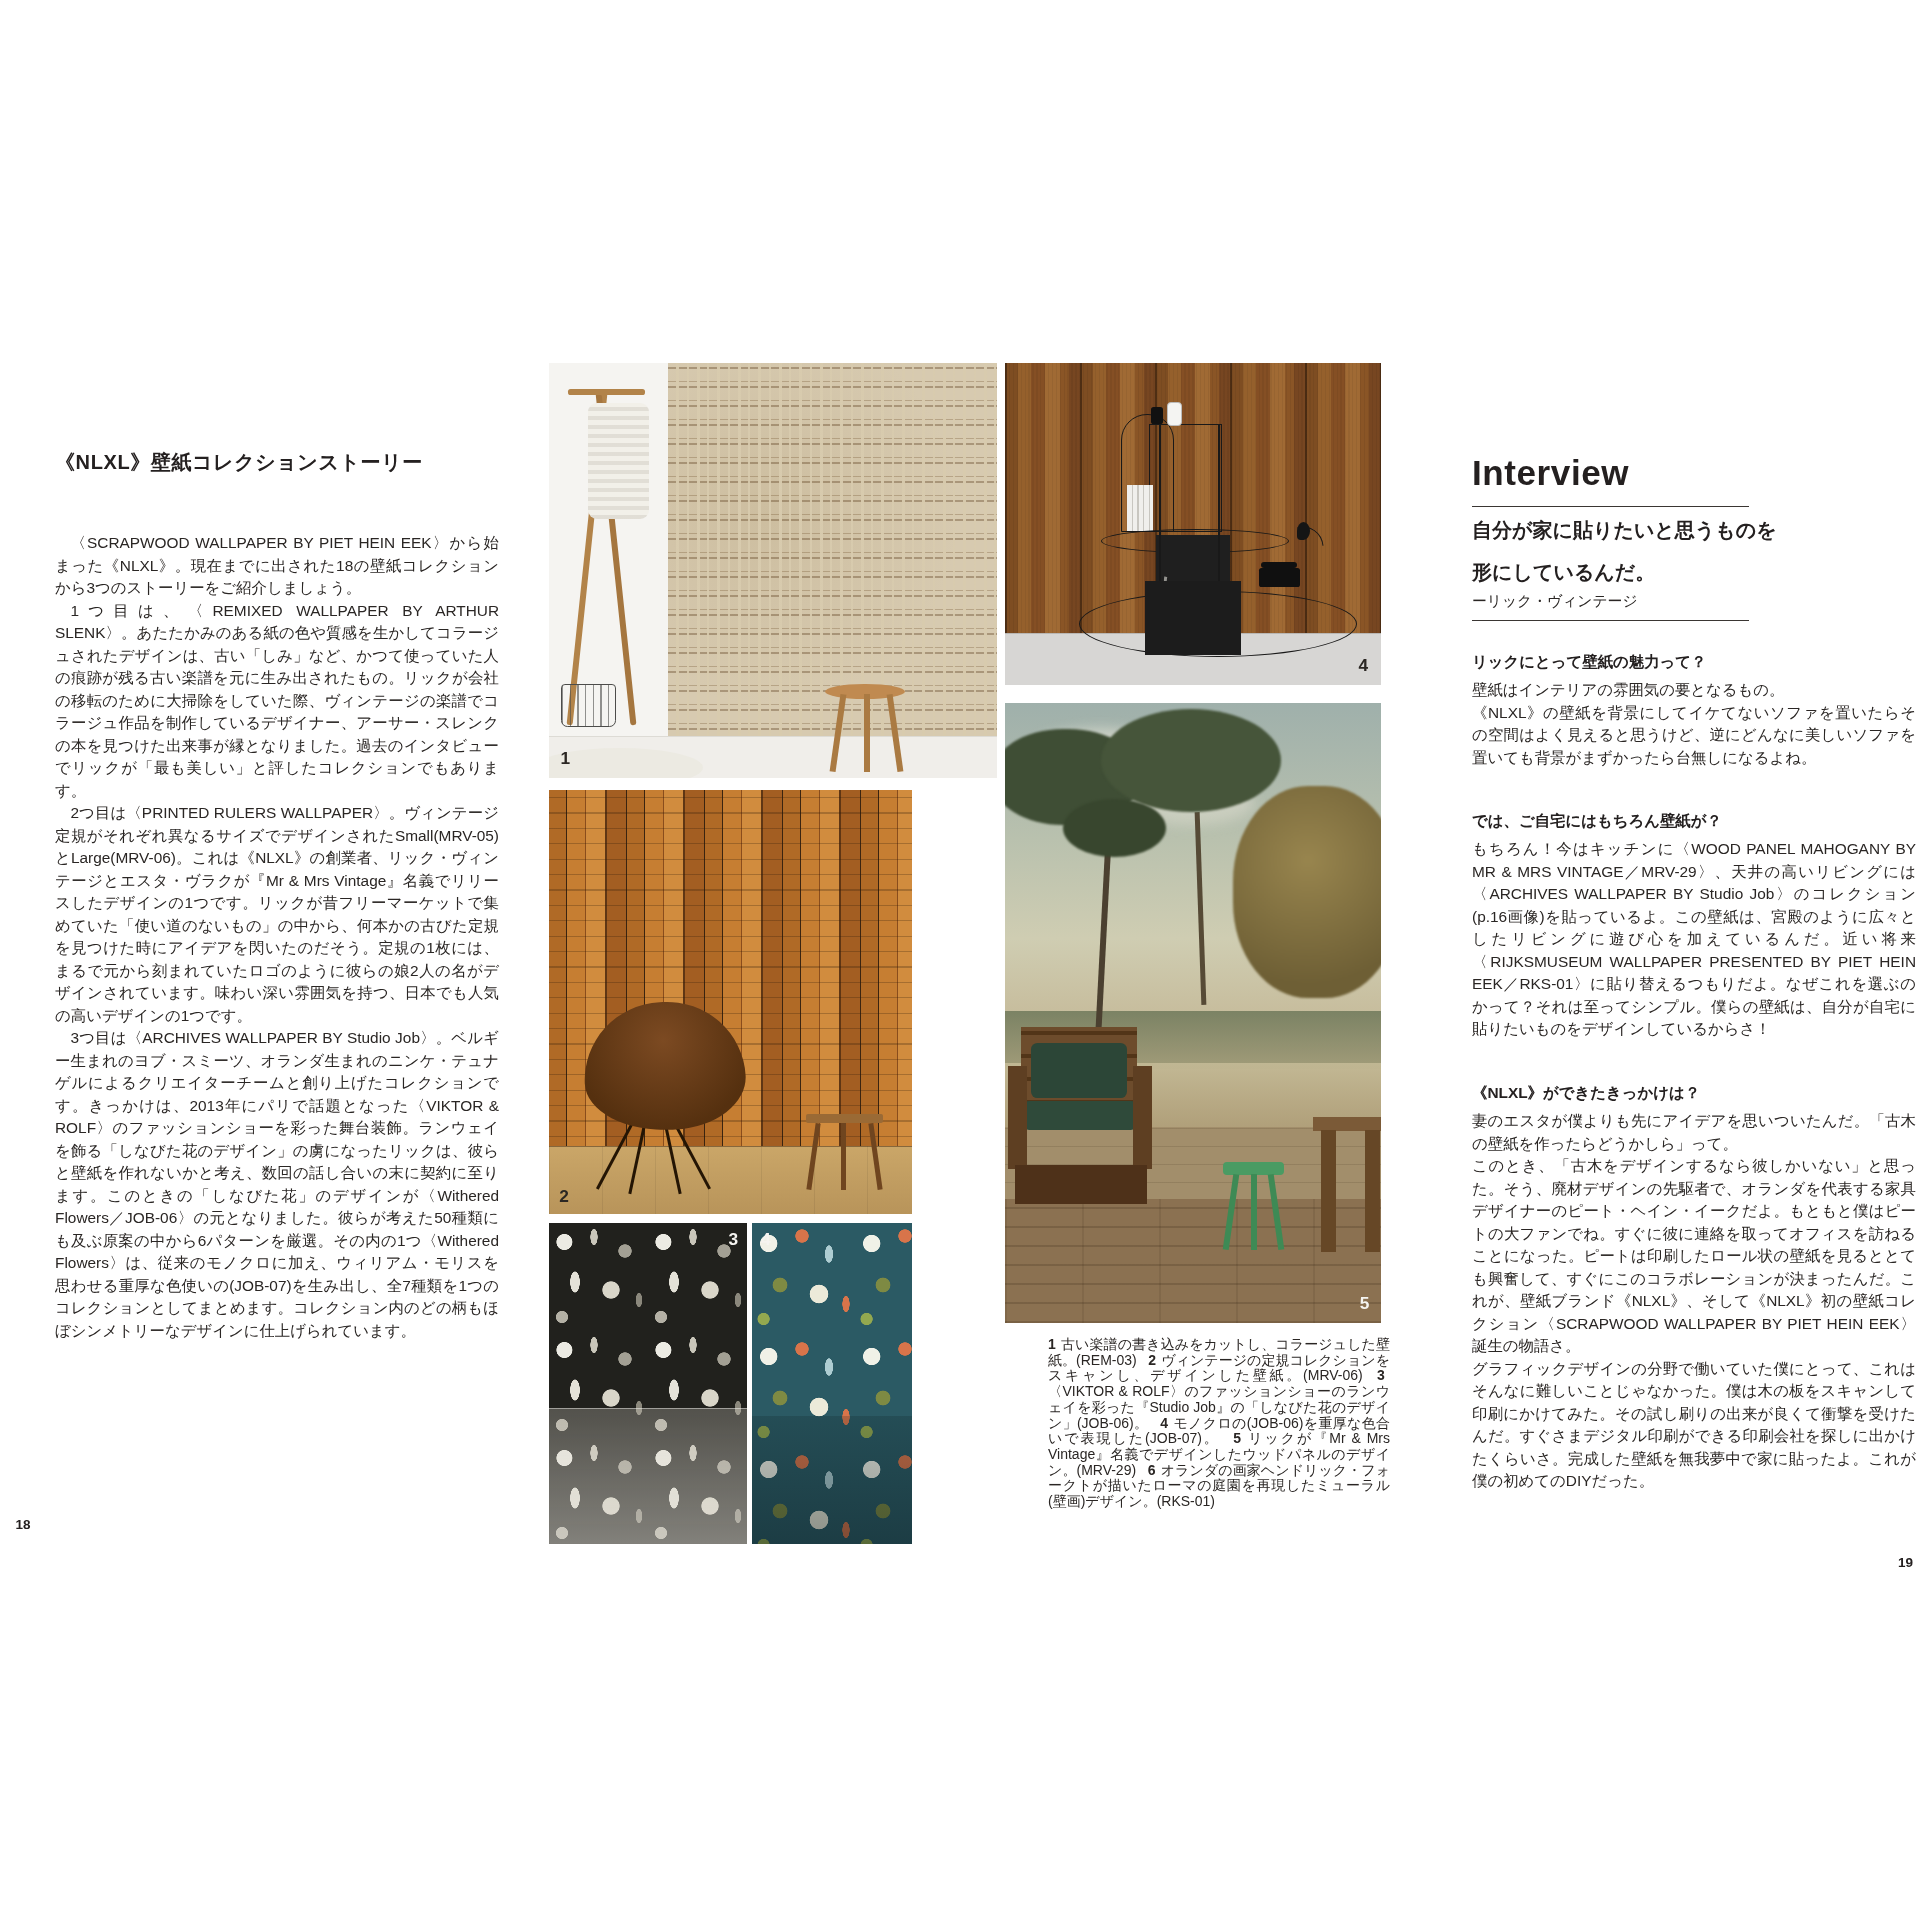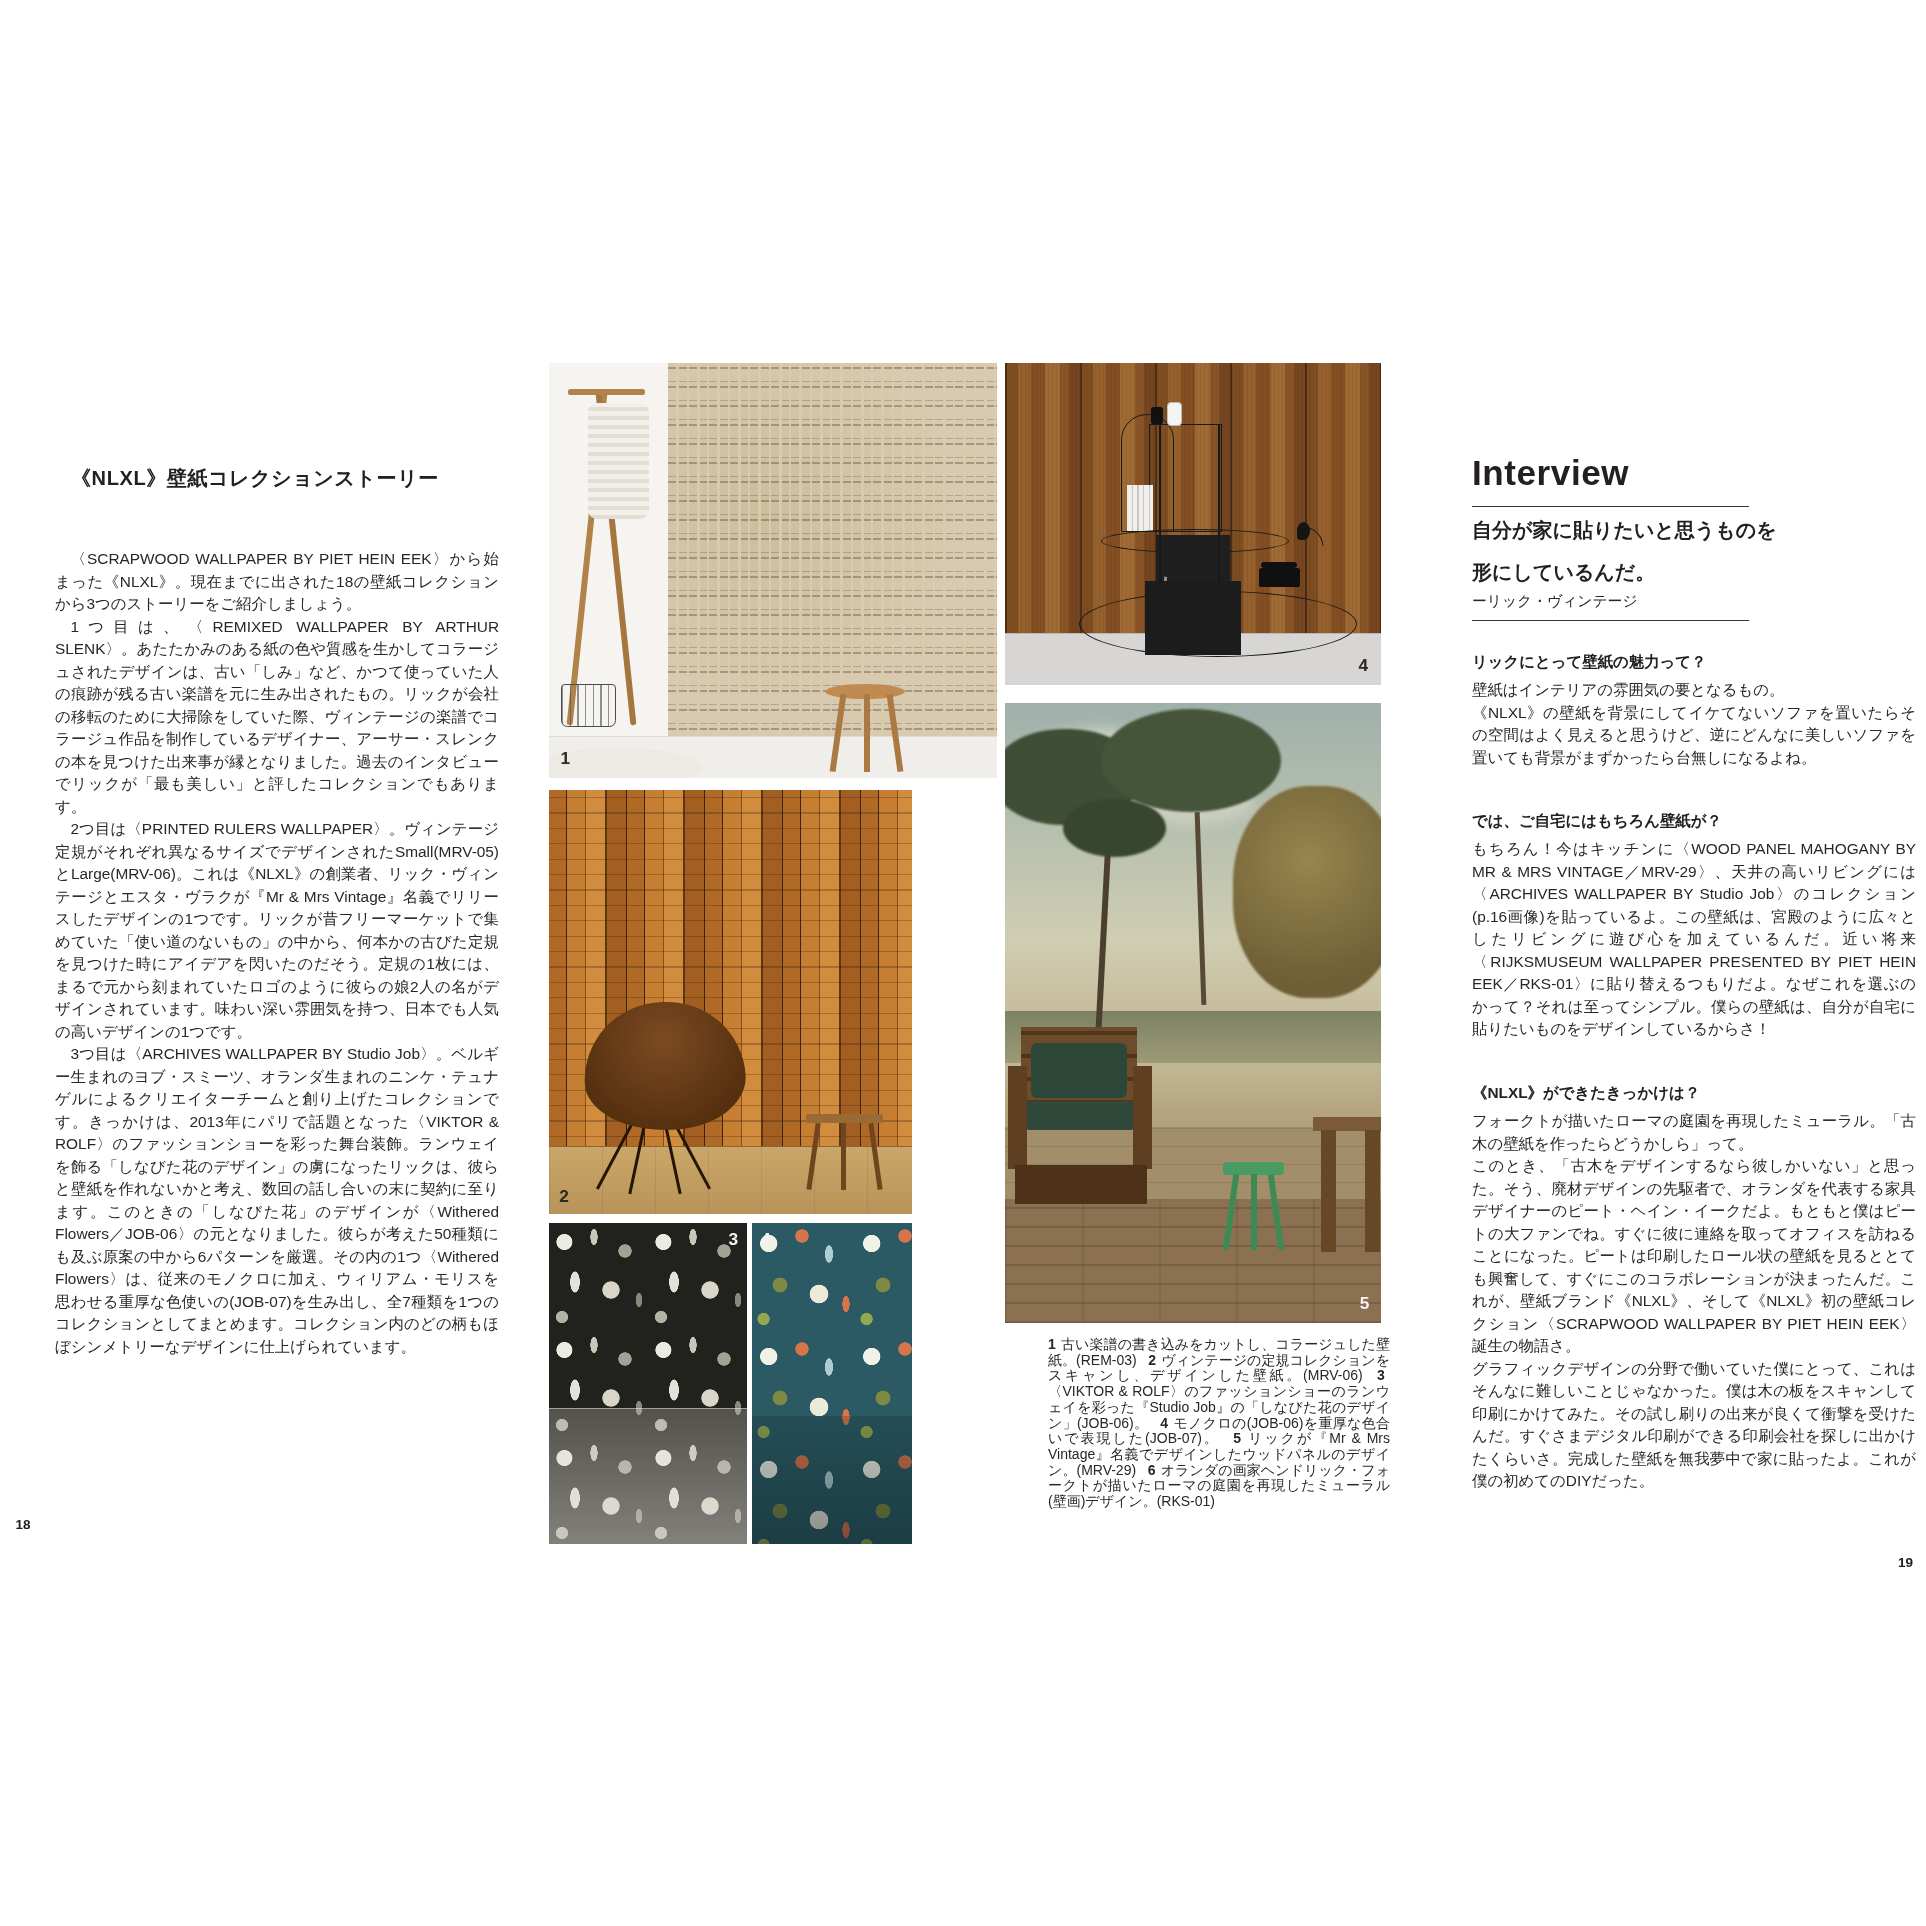--- a/index.html
+++ b/index.html
@@ -1,21 +1,21 @@
 <!DOCTYPE html>
 <html style="font-size:10.3px"><head>
 <meta charset="utf-8">
 <style>
   html,body{margin:0;padding:0;background:#ffffff;}
   body{width:1926px;height:1926px;position:relative;font-family:"Liberation Sans","DejaVu Sans",sans-serif;color:#262321;}
   .spread{position:absolute;inset:0;background:#ffffff;overflow:hidden;}
 
   
   .left-article{position:absolute;left:55px;top:449px;width:444px;}
-  .left-article h1{font-size:20px;font-weight:700;margin:16px;letter-spacing:0.6px;color:#242020;}
+  .left-article h1{font-size:20px;font-weight:700;margin:0;letter-spacing:0.6px;color:#242020;}
   .left-body{margin-top:56px;}
   .left-body p{font-size:15.4px;line-height:22.5px;margin:0;text-indent:1em;text-align:justify;color:#2a2624;}
 
   
   .interview{position:absolute;left:1472px;top:453px;width:444px;}
   .interview h2{font-size:35px;font-weight:700;margin:0;letter-spacing:0.6px;color:#242020;}
   .rule{border:0;border-top:1.9px solid #3a3633;width:277px;margin:13px 0 0 0;}
   .pull{font-size:20px;font-weight:700;line-height:26px;margin:10.3px 0 0 0;color:#242020;}
   .attr{font-size:14.8px;margin:6.4px 0 0 0;color:#2a2624;}
   .rule2{margin-top:9px;}
@@ -307,21 +307,21 @@
         <h3>リックにとって壁紙の魅力って？</h3>
         <p>壁紙はインテリアの雰囲気の要となるもの。</p>
         <p>《NLXL》の壁紙を背景にしてイケてないソファを置いたらその空間はよく見えると思うけど、逆にどんなに美しいソファを置いても背景がまずかったら台無しになるよね。</p>
       </div>
       <div class="qa-block">
         <h3>では、ご自宅にはもちろん壁紙が？</h3>
         <p>もちろん！今はキッチンに〈WOOD PANEL MAHOGANY BY MR &amp; MRS VINTAGE／MRV-29〉、天井の高いリビングには〈ARCHIVES WALLPAPER BY Studio Job〉のコレクション(p.16画像)を貼っているよ。この壁紙は、宮殿のように広々としたリビングに遊び心を加えているんだ。近い将来〈RIJKSMUSEUM WALLPAPER PRESENTED BY PIET HEIN EEK／RKS-01〉に貼り替えるつもりだよ。なぜこれを選ぶのかって？それは至ってシンプル。僕らの壁紙は、自分が自宅に貼りたいものをデザインしているからさ！</p>
       </div>
       <div class="qa-block">
         <h3>《NLXL》ができたきっかけは？</h3>
-        <p>フォークトが描いたローマの庭園を再現したミューラル。「古木の壁紙を作ったらどうかしら」って。</p>
+        <p>妻のエスタが僕よりも先にアイデアを思いついたんだ。「古木の壁紙を作ったらどうかしら」って。</p>
         <p>このとき、「古木をデザインするなら彼しかいない」と思った。そう、廃材デザインの先駆者で、オランダを代表する家具デザイナーのピート・ヘイン・イークだよ。もともと僕はピートの大ファンでね。すぐに彼に連絡を取ってオフィスを訪ねることになった。ピートは印刷したロール状の壁紙を見るととても興奮して、すぐにこのコラボレーションが決まったんだ。これが、壁紙ブランド《NLXL》、そして《NLXL》初の壁紙コレクション〈SCRAPWOOD WALLPAPER BY PIET HEIN EEK〉誕生の物語さ。</p>
         <p>グラフィックデザインの分野で働いていた僕にとって、これはそんなに難しいことじゃなかった。僕は木の板をスキャンして印刷にかけてみた。その試し刷りの出来が良くて衝撃を受けたんだ。すぐさまデジタル印刷ができる印刷会社を探しに出かけたくらいさ。完成した壁紙を無我夢中で家に貼ったよ。これが僕の初めてのDIYだった。</p>
       </div>
     </div>
   </section>
 
   <div class="pageno l">18</div>
   <div class="pageno r">19</div>
 
 </div>

